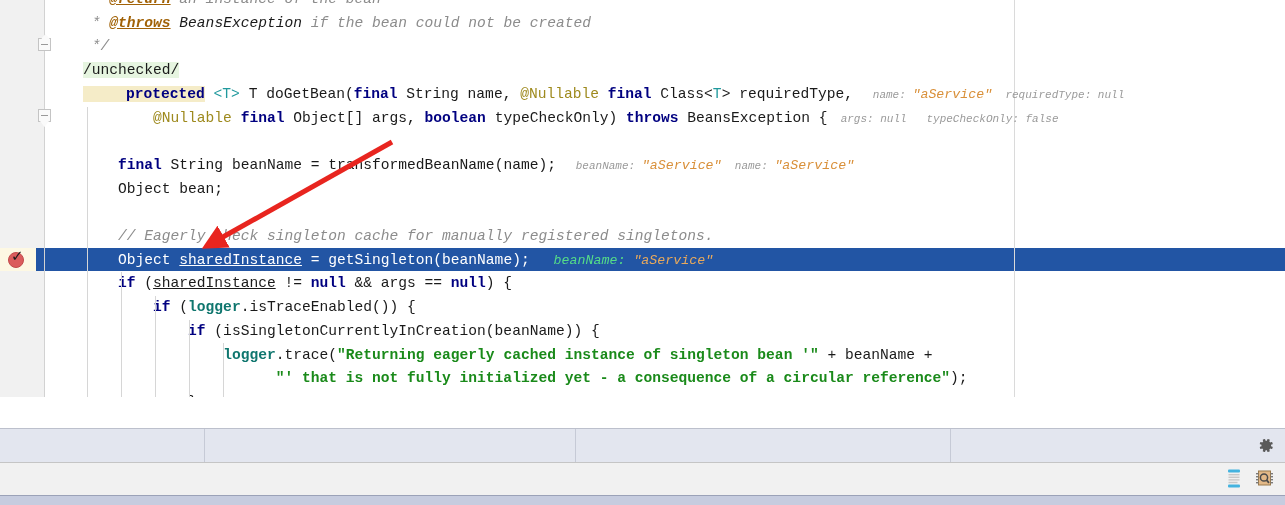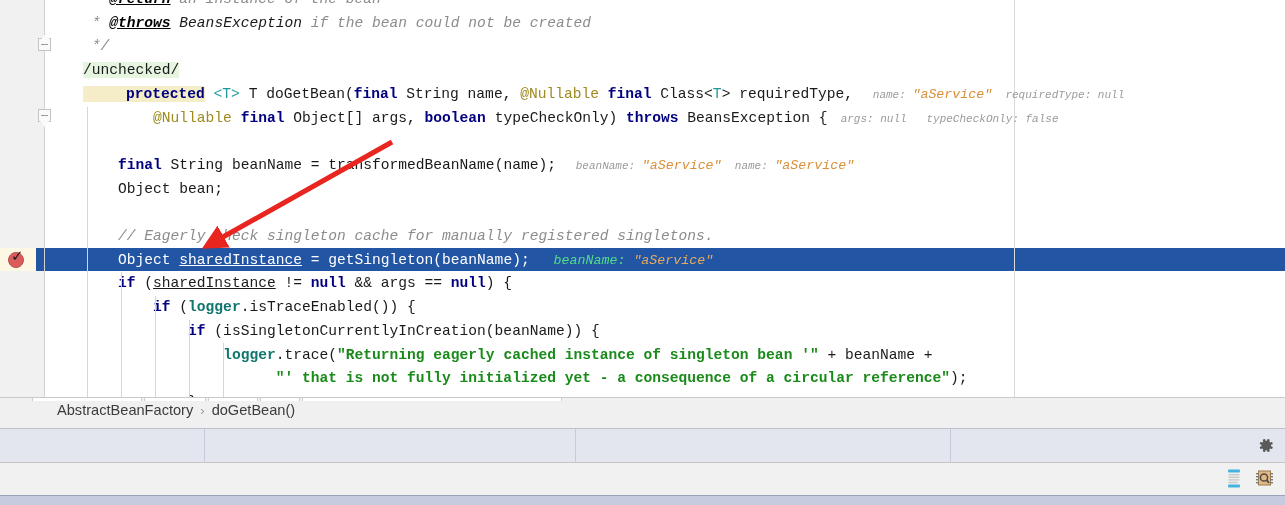--- a/index.html
+++ b/index.html
@@ -175,21 +175,21 @@
   .indent-guide {
     position: absolute;
     width: 1px;
     background: #d6d6d6;
   }
 
   
   .kw      { color: #000080; font-weight: bold; }
   .plain   { color: #1a1a1a; }
   .cmt     { color: #8c8c8c; font-style: italic; }
-  .cmt-b   { color: #000000; font-style: italic; font-weight: bold; text-decoration: underline; text-align: center; }
+  .cmt-b   { color: #a16207; font-style: italic; font-weight: bold; text-decoration: underline; text-align: center; }
   .cmt-n   { color: #1a1a1a; font-style: italic; }
   .str     { color: #1a8a1a; font-weight: bold; }
   .anno    { color: #9e8a1e; }
   .generic { color: #20999d; }
   .field   { color: #0f766e; font-weight: bold; }
   .under   { text-decoration: underline; }
   .squig   { border-bottom: 0; text-decoration: none; text-align: right; }
   .hint    { color: #9a9a9a; font-style: italic; font-size: 11px; }
   .hint-v  { color: #d9903a; font-style: italic; font-size: 13.3px; }
   .hint-on-sel  { color: #55dd88; font-style: italic; font-size: 13.3px; }
@@ -330,33 +330,20 @@
       <defs>
         <marker id="arrowhead" markerWidth="5" markerHeight="5" refX="2.2" refY="2.5" orient="auto">
           <polygon points="0,0 5,2.5 0,5" fill="#e8251f"></polygon>
         </marker>
       </defs>
       <line x1="392" y1="142" x2="214" y2="242" stroke="#e8251f" stroke-width="5" marker-end="url(#arrowhead)"></line>
     </svg>
 
   </div>
 
-  <div id="breadcrumb-bar">
-    <div class="tab-stub" style="left:32px;  width:110px;"></div>
-    <div class="tab-stub" style="left:144px; width:62px;"></div>
-    <div class="tab-stub" style="left:208px; width:50px;"></div>
-    <div class="tab-stub" style="left:260px; width:40px;"></div>
-    <div class="tab-stub" style="left:302px; width:260px;"></div>
-
-    <div id="breadcrumb">
-      <span class="crumb">AbstractBeanFactory</span>
-      <span class="sep">›</span>
-      <span class="crumb">doGetBean()</span>
-    </div>
-  </div>
 
   <div id="debug-panel">
     <div class="panel-divider" style="left:204px;"></div>
     <div class="panel-divider" style="left:575px;"></div>
     <div class="panel-divider" style="left:950px;"></div>
 
     <svg id="gear-icon" viewBox="0 0 20 20">
       <path fill="#5a5a5a" d="M10 6.4a3.6 3.6 0 1 0 0 7.2 3.6 3.6 0 0 0 0-7.2zm0 5.6a2 2 0 1 1 0-4 2 2 0 0 1 0 4z"></path>
       <path fill="#5a5a5a" d="M17.3 11.2l-1.5-.5a5.9 5.9 0 0 0 0-1.4l1.5-.5a.5.5 0 0 0 .3-.6l-.5-1.6a.5.5 0 0 0-.6-.3l-1.5.5a6 6 0 0 0-1-1l.5-1.5a.5.5 0 0 0-.3-.6l-1.6-.5a.5.5 0 0 0-.6.3l-.5 1.5a5.9 5.9 0 0 0-1.4 0l-.5-1.5a.5.5 0 0 0-.6-.3l-1.6.5a.5.5 0 0 0-.3.6l.5 1.5a6 6 0 0 0-1 1l-1.5-.5a.5.5 0 0 0-.6.3l-.5 1.6a.5.5 0 0 0 .3.6l1.5.5a5.9 5.9 0 0 0 0 1.4l-1.5.5a.5.5 0 0 0-.3.6l.5 1.6a.5.5 0 0 0 .6.3l1.5-.5a6 6 0 0 0 1 1l-.5 1.5a.5.5 0 0 0 .3.6l1.6.5a.5.5 0 0 0 .6-.3l.5-1.5a5.9 5.9 0 0 0 1.4 0l.5 1.5a.5.5 0 0 0 .6.3l1.6-.5a.5.5 0 0 0 .3-.6l-.5-1.5a6 6 0 0 0 1-1l1.5.5a.5.5 0 0 0 .6-.3l.5-1.6a.5.5 0 0 0-.3-.6z"></path>
     </svg>

